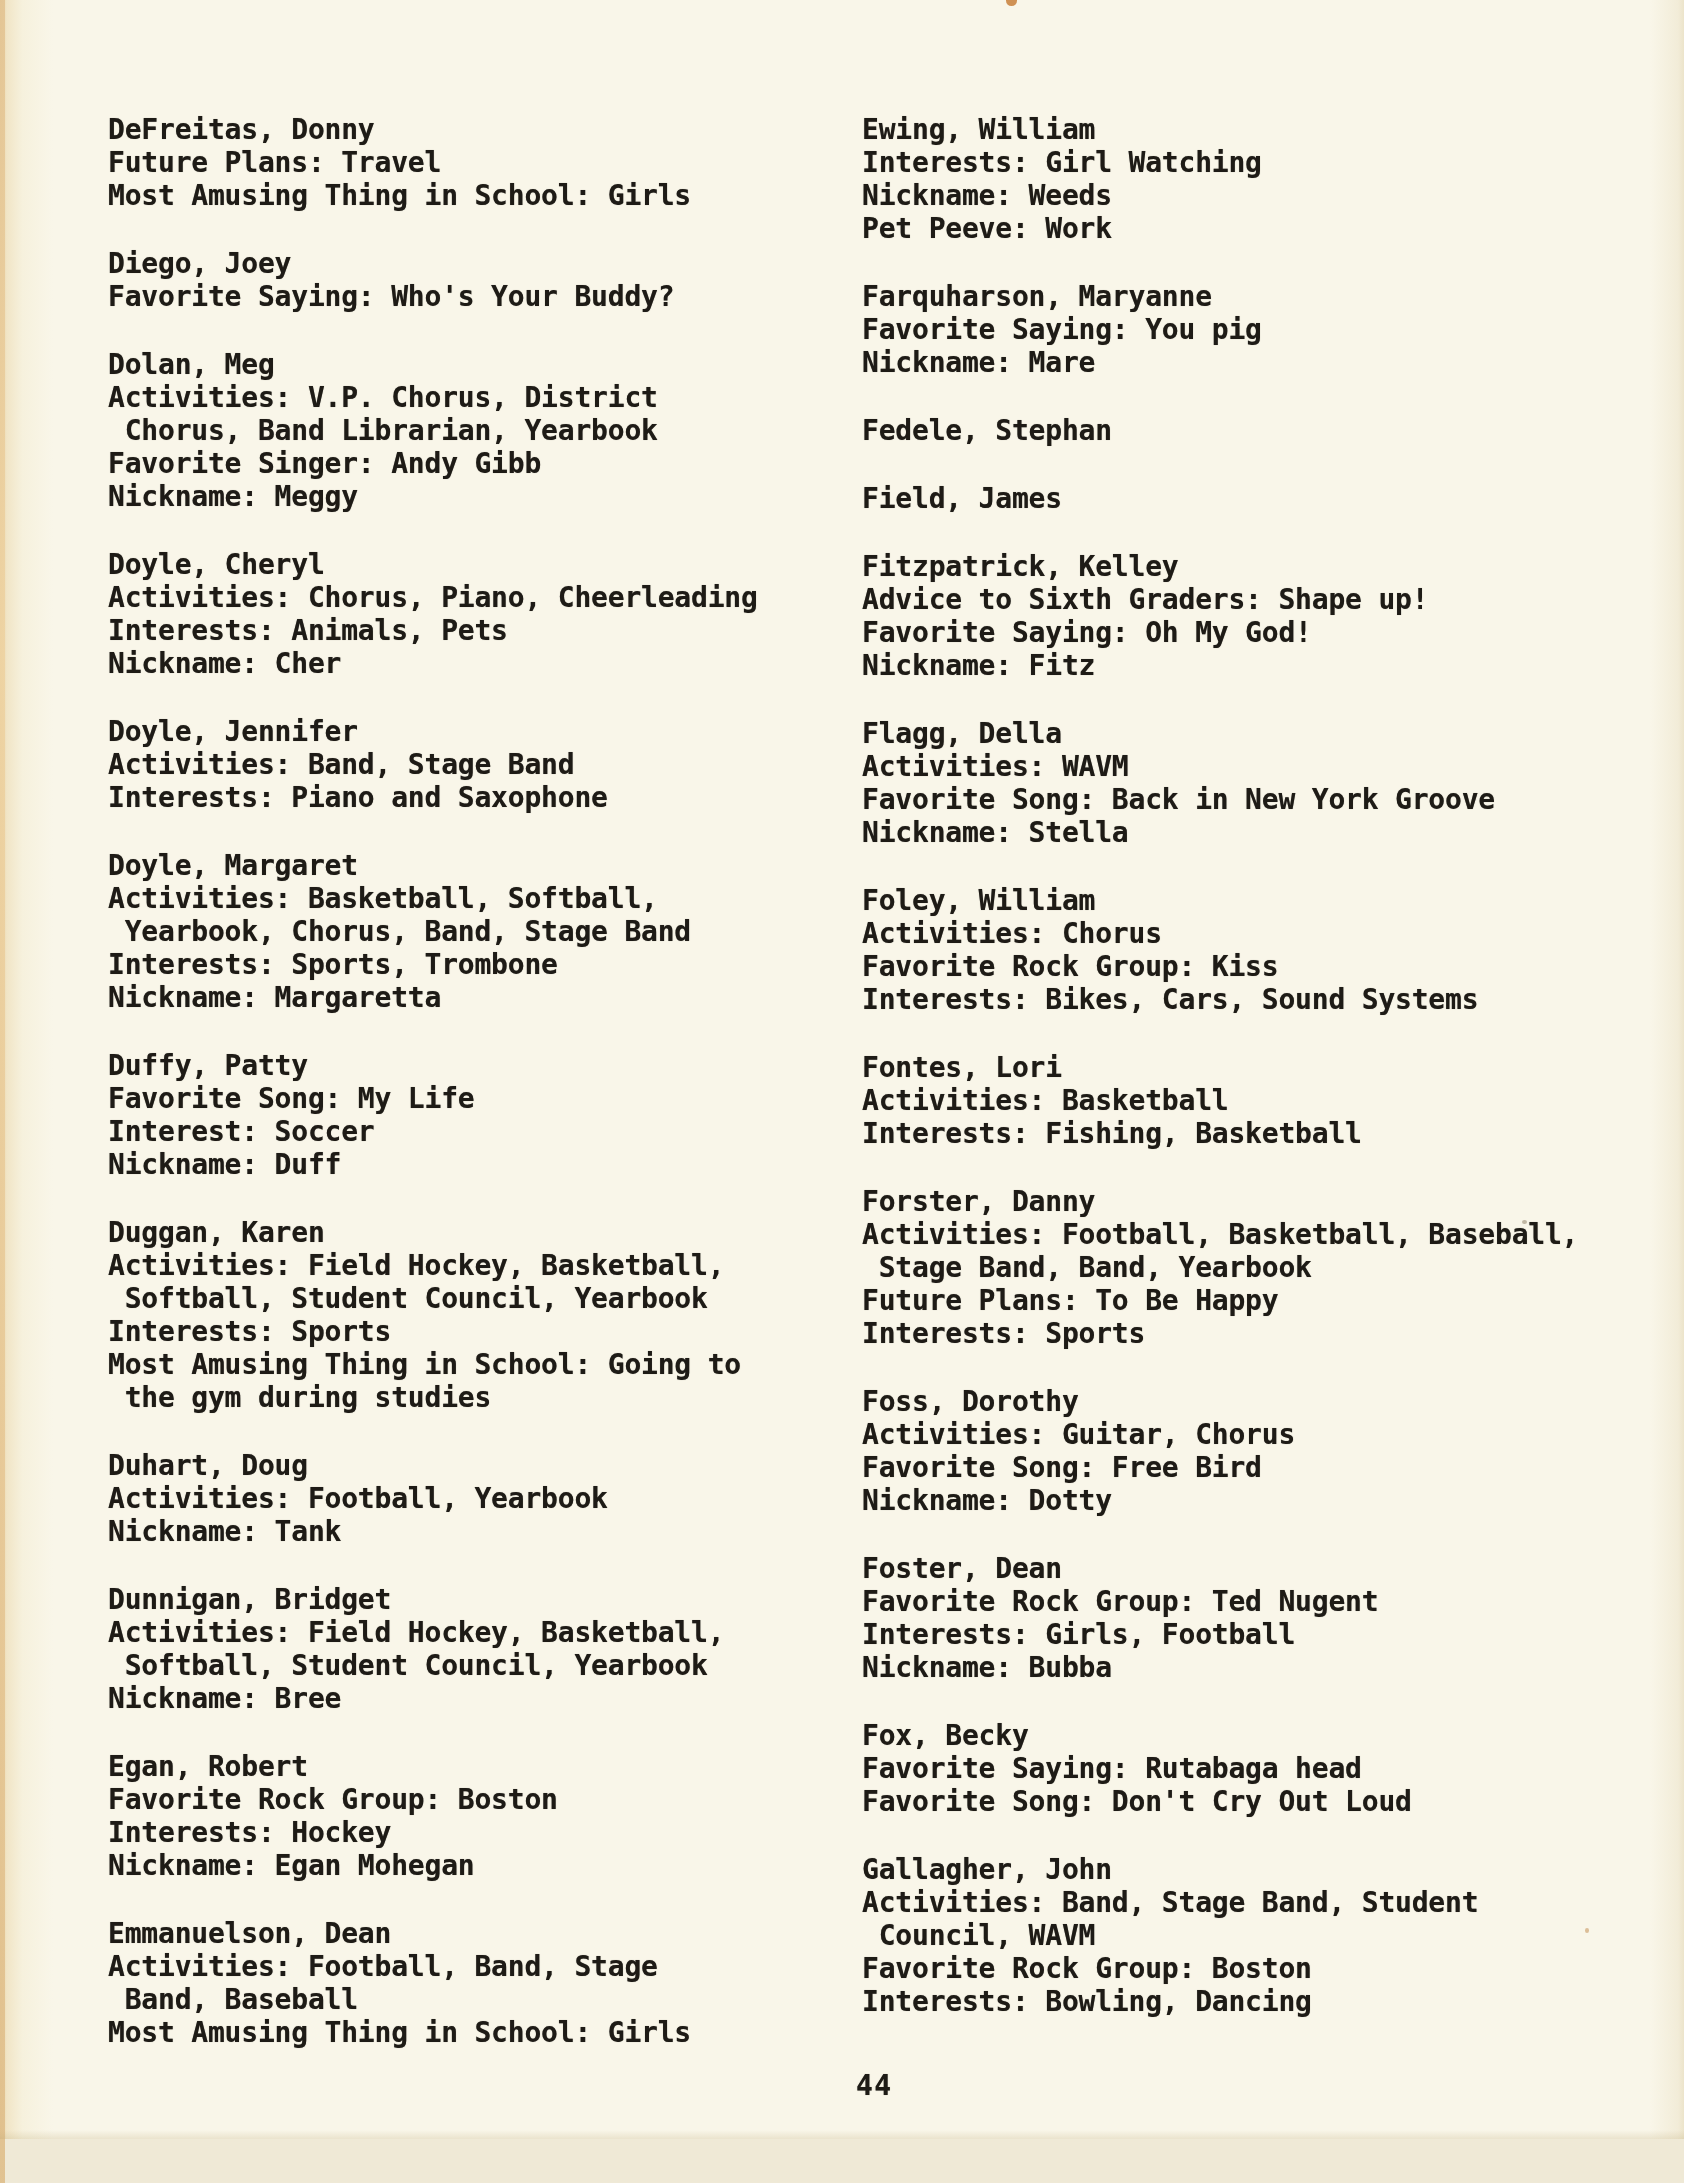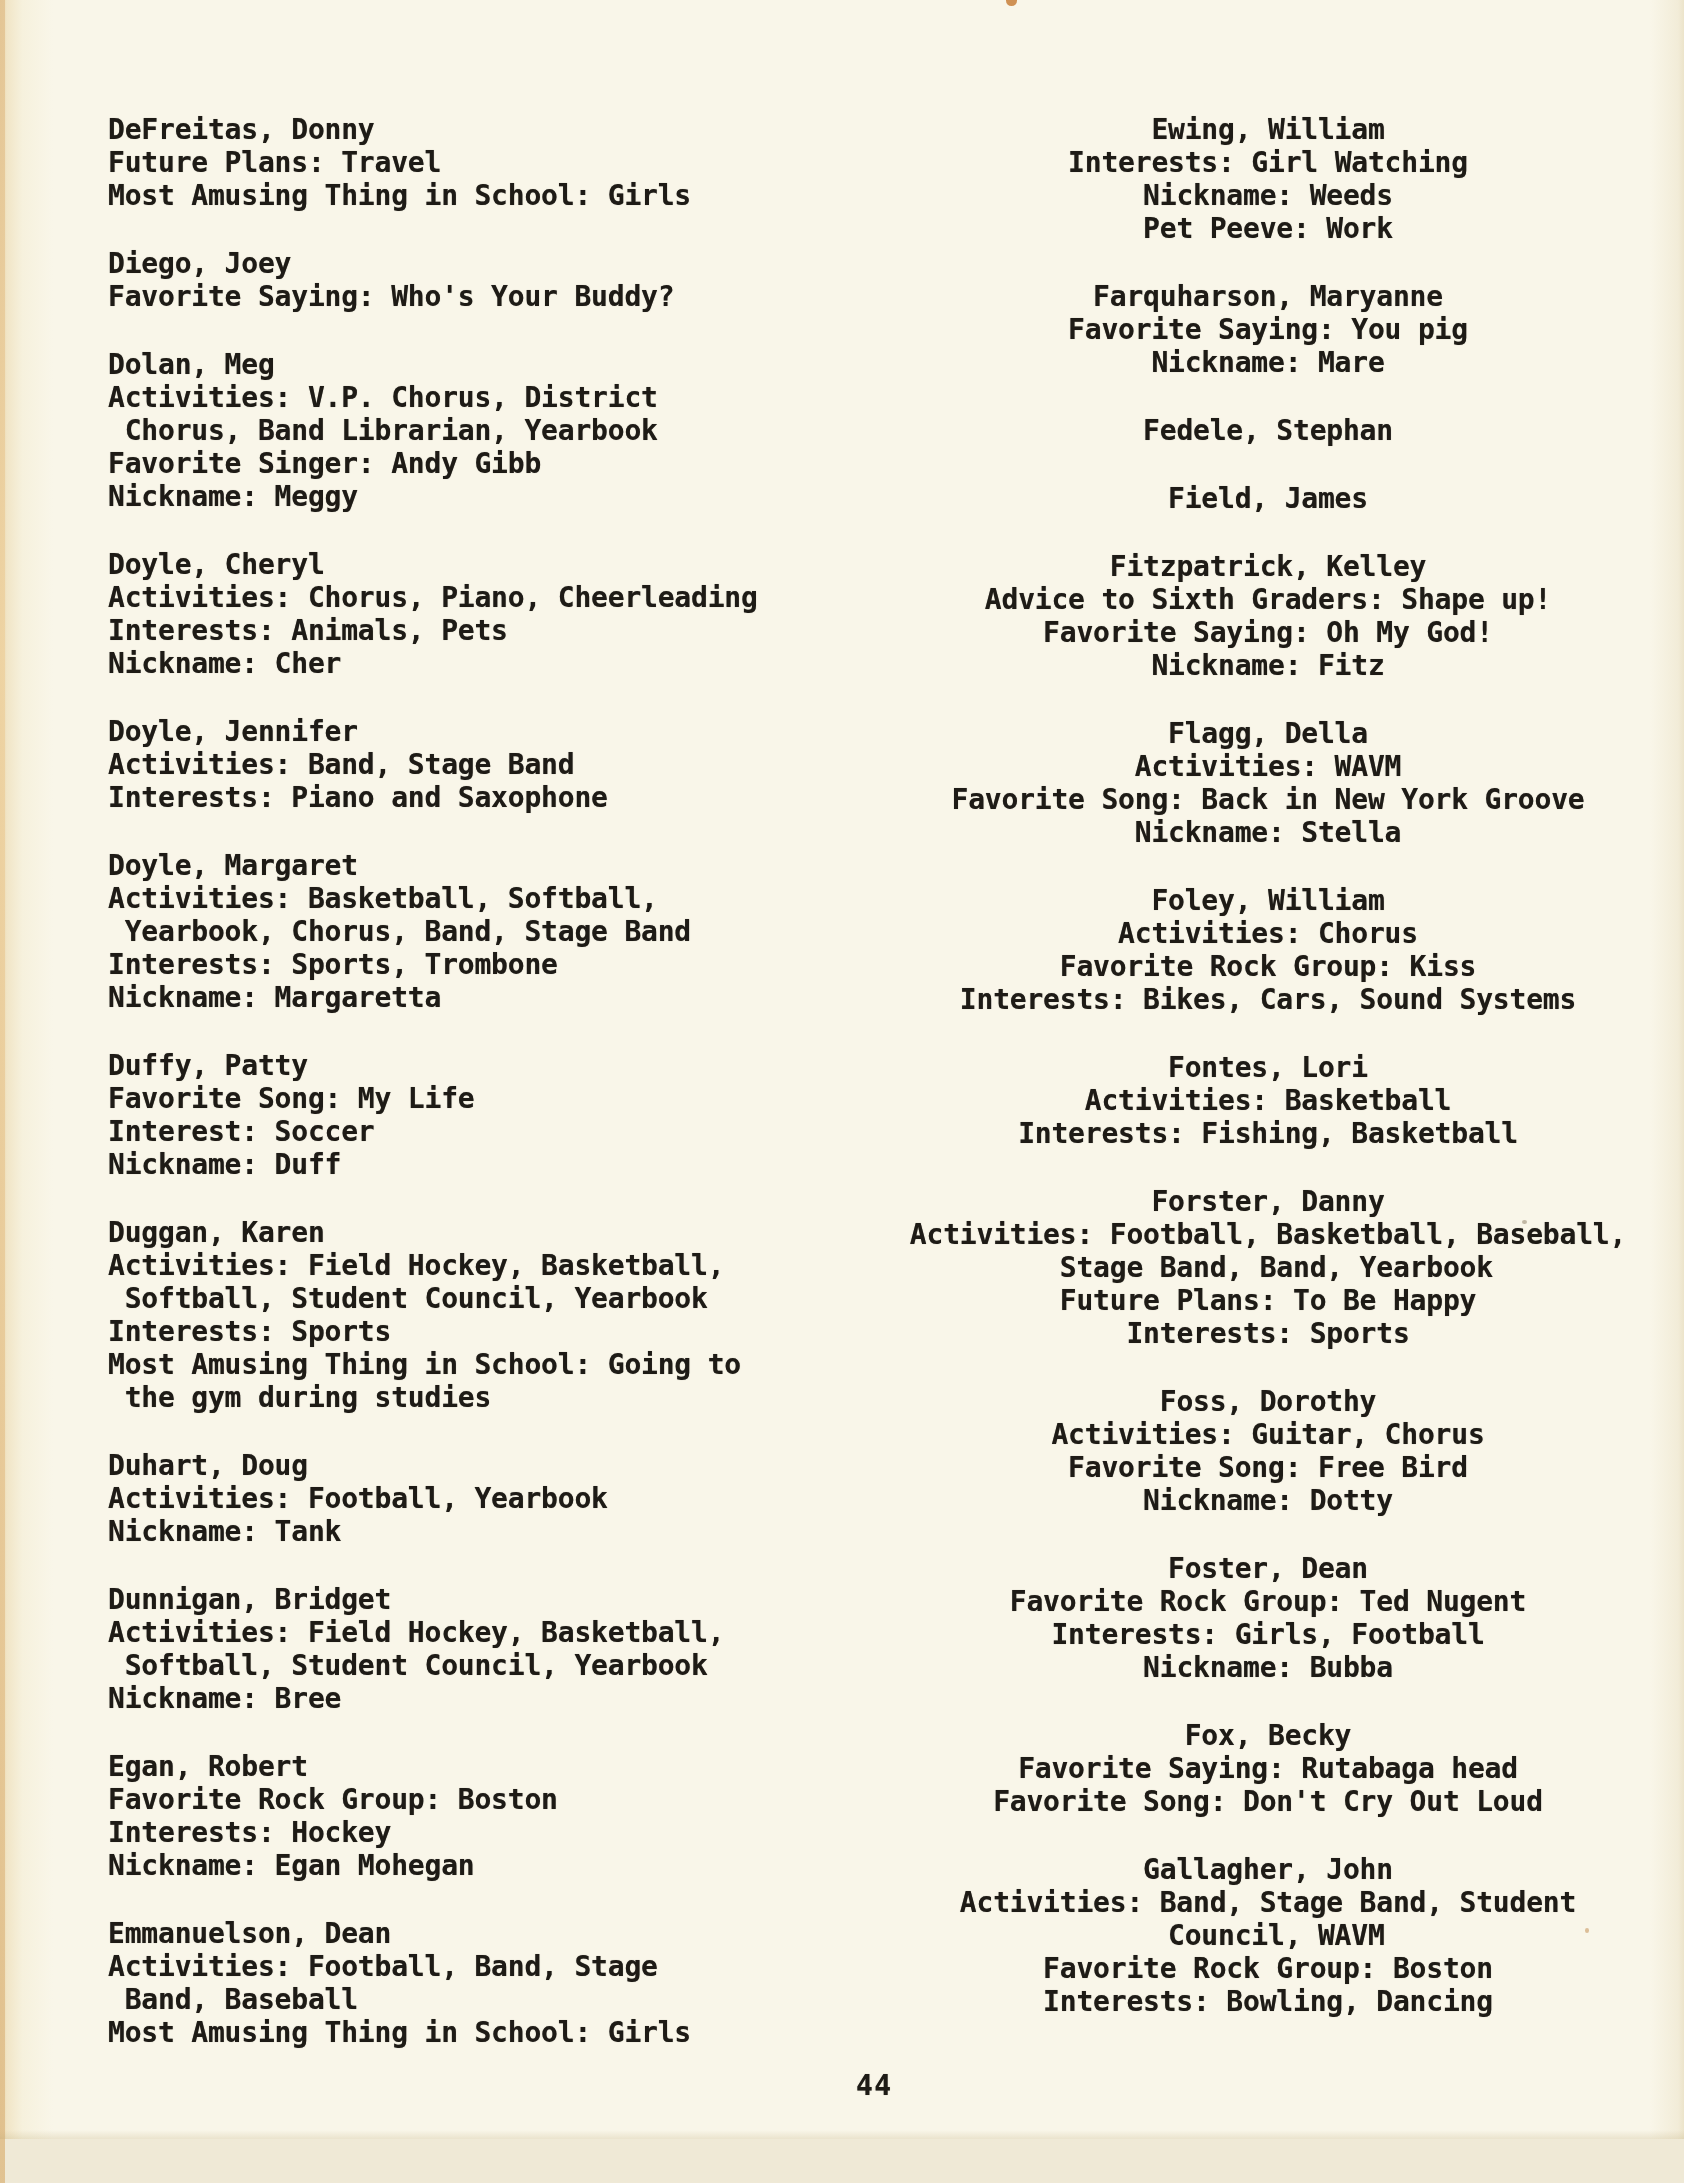--- a/index.html
+++ b/index.html
@@ -24,21 +24,21 @@
     color: #1e1b16;
   }
   .column {
     position: absolute;
     top: 113px;
     white-space: pre;
     font-size: 28px;
     letter-spacing: -0.2px;
   }
   .column.left  { left: 108px;  width: 738px; }
-  .column.right { left: 862px; width: 812px; text-align: center; }
+  .column.right { left: 862px; width: 812px; }
   .entry { margin: 0 0 35px 0; }
   .line {
     line-height: 33px;
     height: 33px;
     text-shadow: 0 0 0.7px rgba(30, 27, 22, 0.55);
   }
   .page-number {
     position: absolute;
     left: 840px;
     top: 2069px;

